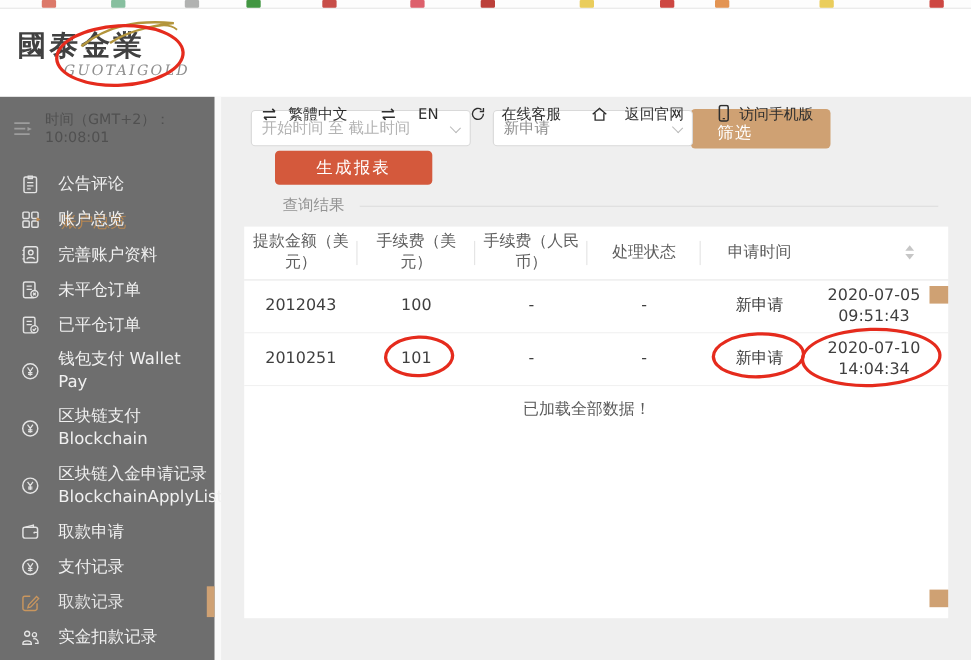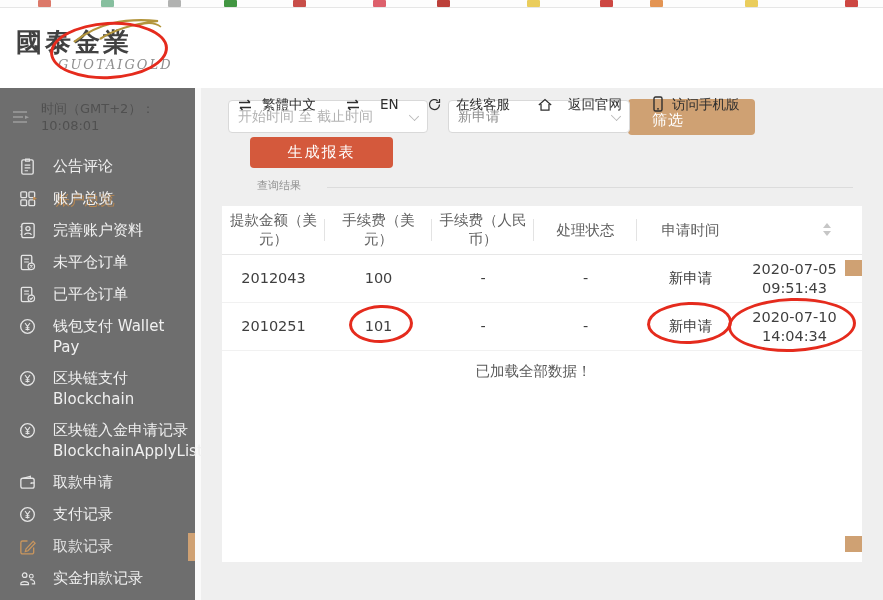--- a/index.html
+++ b/index.html
@@ -7,29 +7,29 @@
   body{position:relative;font-family:"DejaVu Sans","Liberation Sans",sans-serif;background:#fff;overflow:hidden}
 
   
   .topstrip{position:absolute;top:0;left:0;width:883px;height:8px;background:#fdfdfd;border-bottom:1px solid #e6e6e6;z-index:4}
   .favicon{position:absolute;top:0;height:7px;width:13px;border-radius:1px;opacity:.9}
 
   
   .header{position:absolute;top:9px;left:0;width:883px;height:79px;background:#fff;z-index:1}
   .logo{position:absolute;left:16px;top:18px;width:180px}
   .logo-swoosh{position:absolute;left:52px;top:-12px}
-  .logo-title{font-family:Liberation Sans, sans-serif;font-size:26px;font-weight:bold;color:#414141;letter-spacing:3px;line-height:30px}
+  .logo-title{font-family:Liberation Serif, serif;font-size:26px;font-weight:bold;color:#414141;letter-spacing:3px;line-height:30px}
   .logo-sub{font-family:"DejaVu Serif","Liberation Serif",serif;font-style:italic;font-size:13px;color:#8e8e8e;letter-spacing:2px;margin-left:42px;line-height:16px}
 
   
   .sidebar{position:absolute;left:0;top:88px;width:195px;height:512px;background:#6e6e6e;z-index:2}
   .time-row{display:flex;align-items:center;gap:11px;padding:12px 0 10px 12px;color:#505050;font-size:13px}
   .time-row .t-icon{color:#9d9d9d;display:inline-flex}
   .menu{padding-top:8px}
-  .menu-item{position:relative;display:flex;min-height:32px;padding:5px 0 5px 17px;cursor:pointer;color:#f0f0f0}
+  .menu-item{position:relative;display:flex;align-items:center;min-height:32px;padding:5px 0 5px 17px;cursor:pointer;color:#f0f0f0}
   .mi-icon{width:20px;height:20px;margin-right:16px;display:inline-flex;align-items:center;justify-content:center;color:#e4e4e4;flex:0 0 20px}
   .mi-text{position:relative;font-size:15px;line-height:21px}
   .mi-ghost{position:absolute;left:2px;top:2px;color:#c08a4e;opacity:.9;z-index:0;white-space:nowrap}
   .mi-label{position:relative;z-index:1}
   .mi-label2{display:block}
   .mi-label2:empty{display:none}
   .menu-item.active{color:#e5e5e5}
   .menu-item.active .mi-icon{color:#c9965e}
   .menu-item.active::after{content:"";position:absolute;right:0;top:2px;bottom:2px;width:7px;background:#cfa173}
 
@@ -44,21 +44,21 @@
   
   .select{position:absolute;top:12px;height:33px;background:#fff;border:1px solid #d9d9d9;border-radius:4px;z-index:5;display:flex;align-items:center;padding:0 26px 0 9px;font-size:14px;cursor:pointer}
   .select .chev{position:absolute;right:9px;top:11px;width:8px;height:8px;border-right:1.5px solid #b9b9b9;border-bottom:1.5px solid #b9b9b9;transform:rotate(45deg) scaleY(.8)}
   .sel-date{left:33px;width:200px;color:#b3b3b3}
   .sel-status{left:253px;width:182px;color:#8f8f8f}
 
   .btn-filter{position:absolute;left:433px;top:11px;width:127px;height:36px;background:#cfa173;border-radius:4px;z-index:4;cursor:pointer}
   .btn-filter .lbl{position:absolute;left:24px;top:12px;color:#fff;font-size:15px;letter-spacing:1px}
   .btn-report{position:absolute;left:55px;top:49px;width:143px;height:31px;background:#d4593c;border-radius:4px;z-index:4;color:#fff;font-size:15px;letter-spacing:2px;display:flex;align-items:center;justify-content:center;cursor:pointer}
 
-  .section-title{position:absolute;left:62px;top:90px;font-size:11px;color:#939393;z-index:3}
+  .section-title{position:absolute;left:62px;top:90px;font-size:14px;color:#939393;z-index:3}
   .section-line{position:absolute;left:132px;top:99px;width:526px;height:1px;background:#dcdcdc;z-index:3}
 
   
   .card{position:absolute;left:27px;top:118px;width:640px;height:356px;background:#fff;z-index:3}
   .thead{display:grid;grid-template-columns:103px 107px 102px 103px 107px 101px;height:49px;border-bottom:1px solid #e7e7e7}
   .th{position:relative;display:flex;align-items:center;justify-content:center;text-align:center;color:#5e5e5e;font-size:14.5px;line-height:19px;padding:4px 6px}
   .th:not(:last-child)::after{content:"";position:absolute;right:0;top:13px;bottom:13px;width:1px;background:#e3e3e3}
   .trow{display:grid;grid-template-columns:103px 107px 102px 103px 107px 101px;height:48px;border-bottom:1px solid #f1f1f1}
   .td{display:flex;align-items:center;justify-content:center;text-align:center;color:#3f3f3f;font-size:14.5px;line-height:19px;padding:4px 6px}
   .all-loaded{margin-top:11px;text-align:center;width:623px;color:#5a5a5a;font-size:14.5px}

